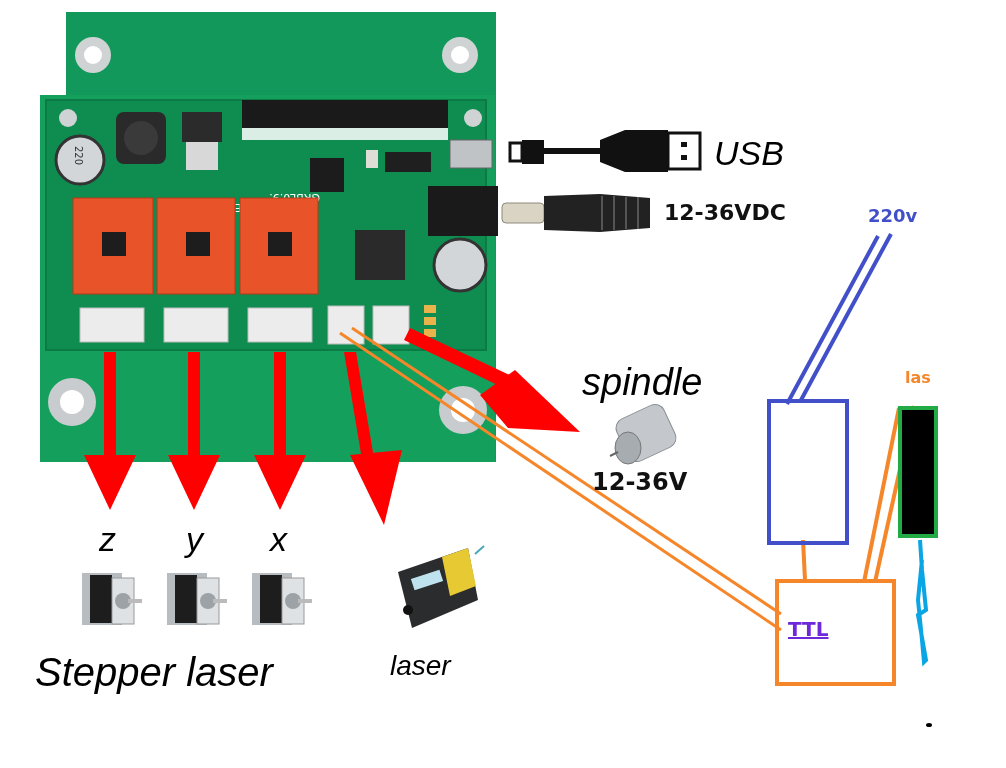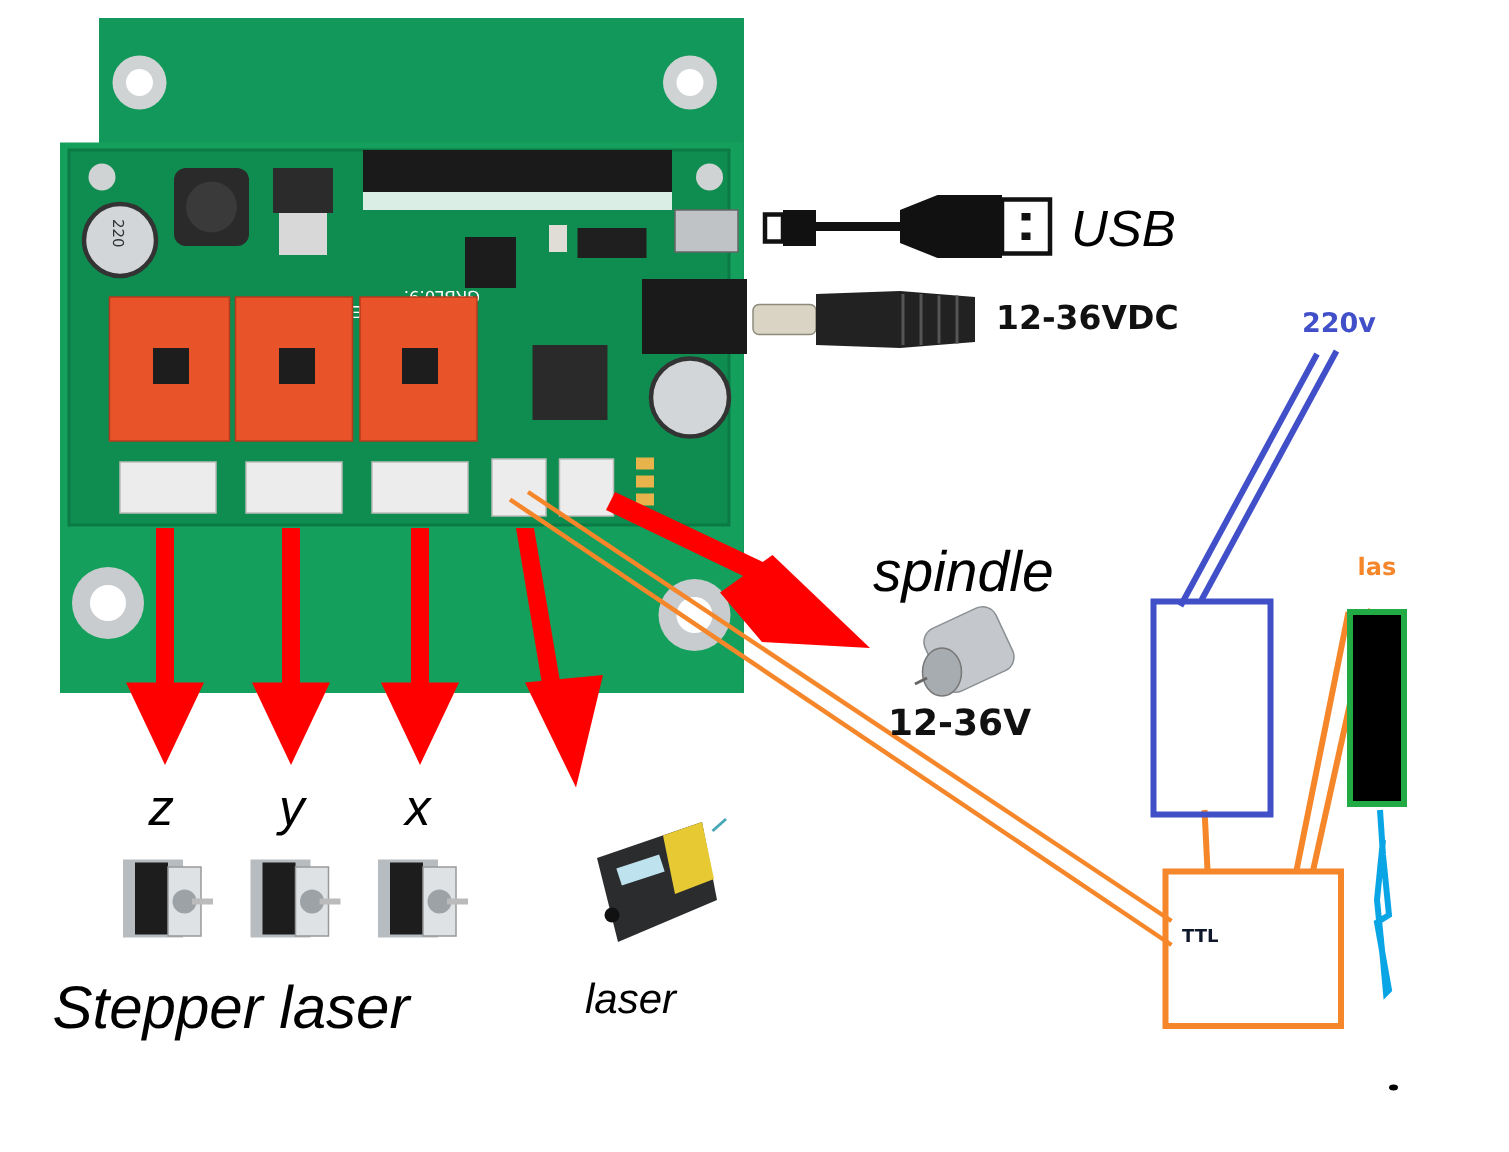--- a/index.html
+++ b/index.html
@@ -205,13 +205,13 @@
 
 <div class="abs lbl-bold-italic" style="left:99px;top:520px;font-size:34px;">z</div>
 <div class="abs lbl-bold-italic" style="left:186px;top:520px;font-size:34px;">y</div>
 <div class="abs lbl-bold-italic" style="left:270px;top:520px;font-size:34px;">x</div>
 
 <div class="abs lbl-bold-italic" style="left:35px;top:650px;font-size:40px;">Stepper laser</div>
 <div class="abs lbl-bold-italic" style="left:390px;top:650px;font-size:28px;">laser</div>
 
 <div class="abs" style="left:868px;top:205px;font-size:18px;font-weight:bold;color:#4150c8;font-family:'DejaVu Sans',sans-serif;">220v</div>
 <div class="abs" style="left:905px;top:368px;font-size:16px;font-weight:bold;color:#f5862a;font-family:'DejaVu Sans',sans-serif;">las</div>
-<div class="abs" style="left:788px;top:617px;font-size:12px;font-weight:bold;color:#0f172a;font-family:'DejaVu Sans',sans-serif;">TTL</div>
+<div class="abs" style="left:788px;top:617px;font-size:20px;font-weight:bold;color:#6d28d9;font-family:'DejaVu Sans',sans-serif;text-decoration:underline;">TTL</div>
 
 </body></html>

